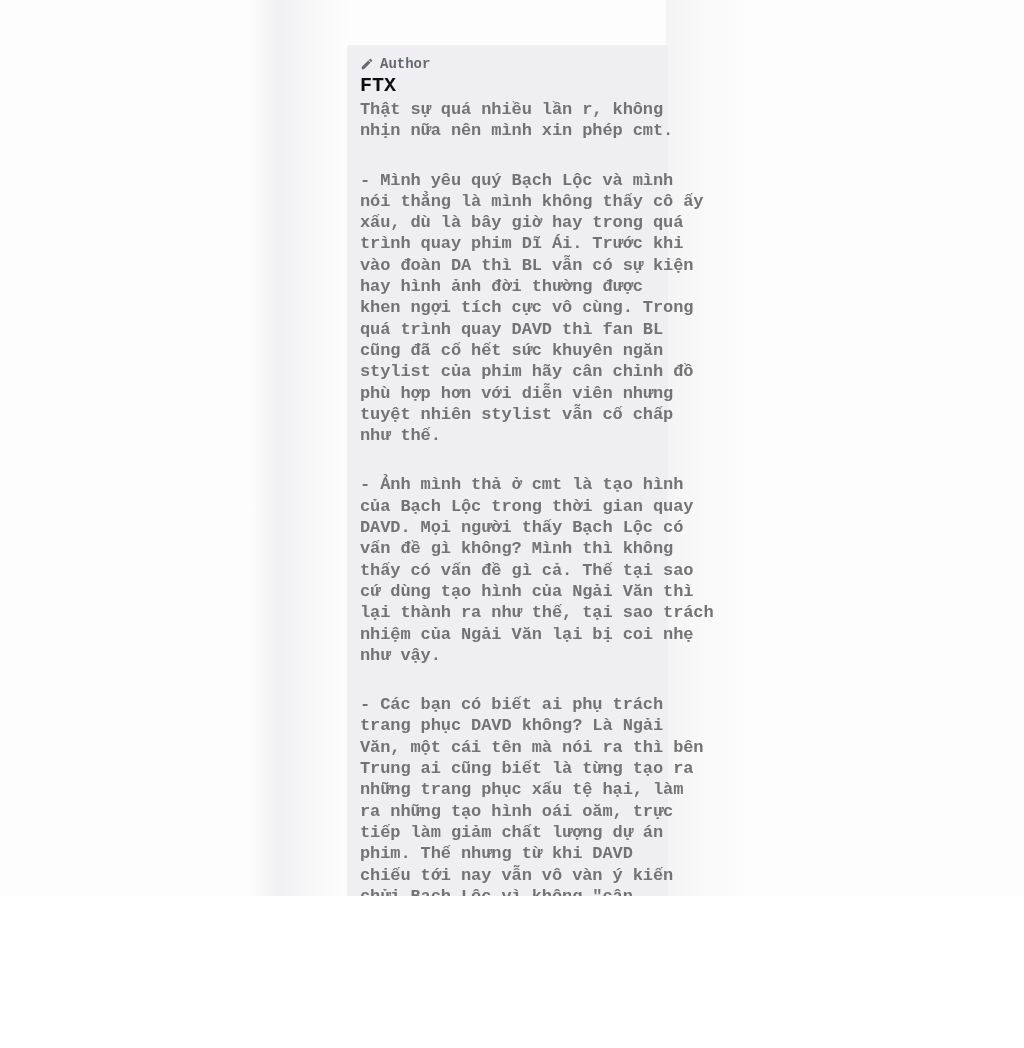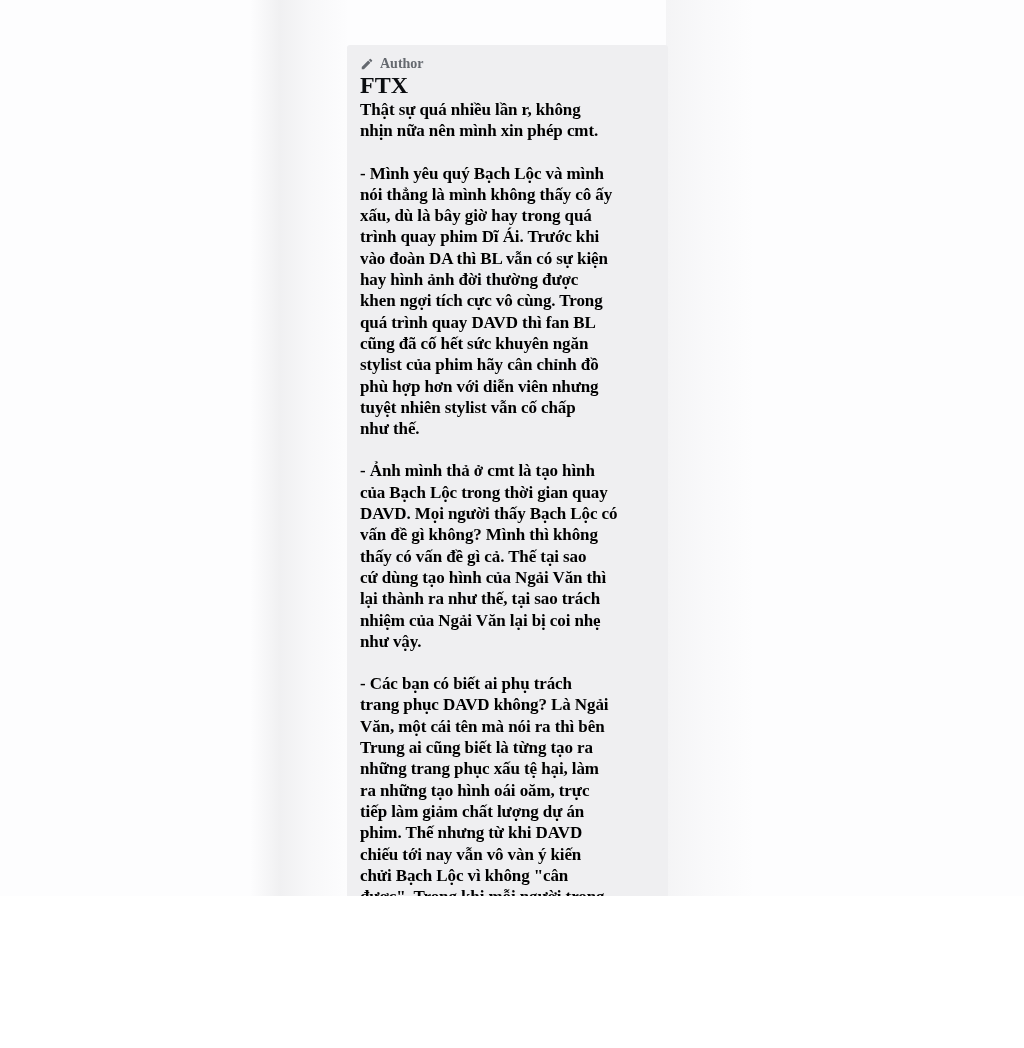--- a/index.html
+++ b/index.html
@@ -1,21 +1,21 @@
 <!DOCTYPE html>
 <html><head>
 <meta charset="utf-8">
 <style>
   html,body{margin:0;padding:0;}
   .page{
     position:relative;
     width:1024px;height:896px;
     background:#fdfdfe;
     overflow:hidden;
-    font-family:Liberation Serif, serif;
+    font-family:Liberation Mono, monospace;
   }
   
   .shade-left{
     position:absolute;left:250px;top:0;width:100px;height:1012px;
     background:linear-gradient(90deg,rgba(80,80,90,0) 0%,rgba(80,80,90,0.075) 30%,rgba(80,80,90,0.03) 60%,rgba(80,80,90,0) 100%);
     pointer-events:none;
   }
   .shade-right{
     position:absolute;left:666px;top:0;width:90px;height:1012px;
     background:linear-gradient(90deg,rgba(80,80,90,0.05) 0%,rgba(80,80,90,0.025) 45%,rgba(80,80,90,0) 100%);
@@ -35,31 +35,31 @@
     padding:10px 8px 0 13px;
   }
   .author-row{
     display:flex;align-items:center;gap:6px;
     color:#65696f;font-size:14px;font-weight:700;
     height:17px;
   }
   .author-row svg{display:block;}
   .author-name{
     margin-top:3px;
-    font-size:24px;font-weight:700;color:#0b0d10;line-height:21px;
+    font-size:20px;font-weight:700;color:#0b0d10;line-height:21px;
   }
   .para{
     white-space:pre;
-    font-size:17px;font-weight:700;color:#000000;
+    font-size:17px;font-weight:700;color:#737373;
     line-height:21.3px;
     letter-spacing:-0.1px;
     margin:0;
   }
   .para.first{margin-top:3px;}
-  .para + .para{margin-top:21px;}
+  .para + .para{margin-top:28px;}
   
   .blur-blob-tan{
     position:absolute;left:205px;top:1007px;width:295px;height:15px;
     background:#e7dbc9;border-radius:50%;
     filter:blur(7px);
   }
   .blur-blob-tan2{
     position:absolute;left:300px;top:1013px;width:220px;height:10px;
     background:#efe5d6;border-radius:50%;
     filter:blur(6px);

